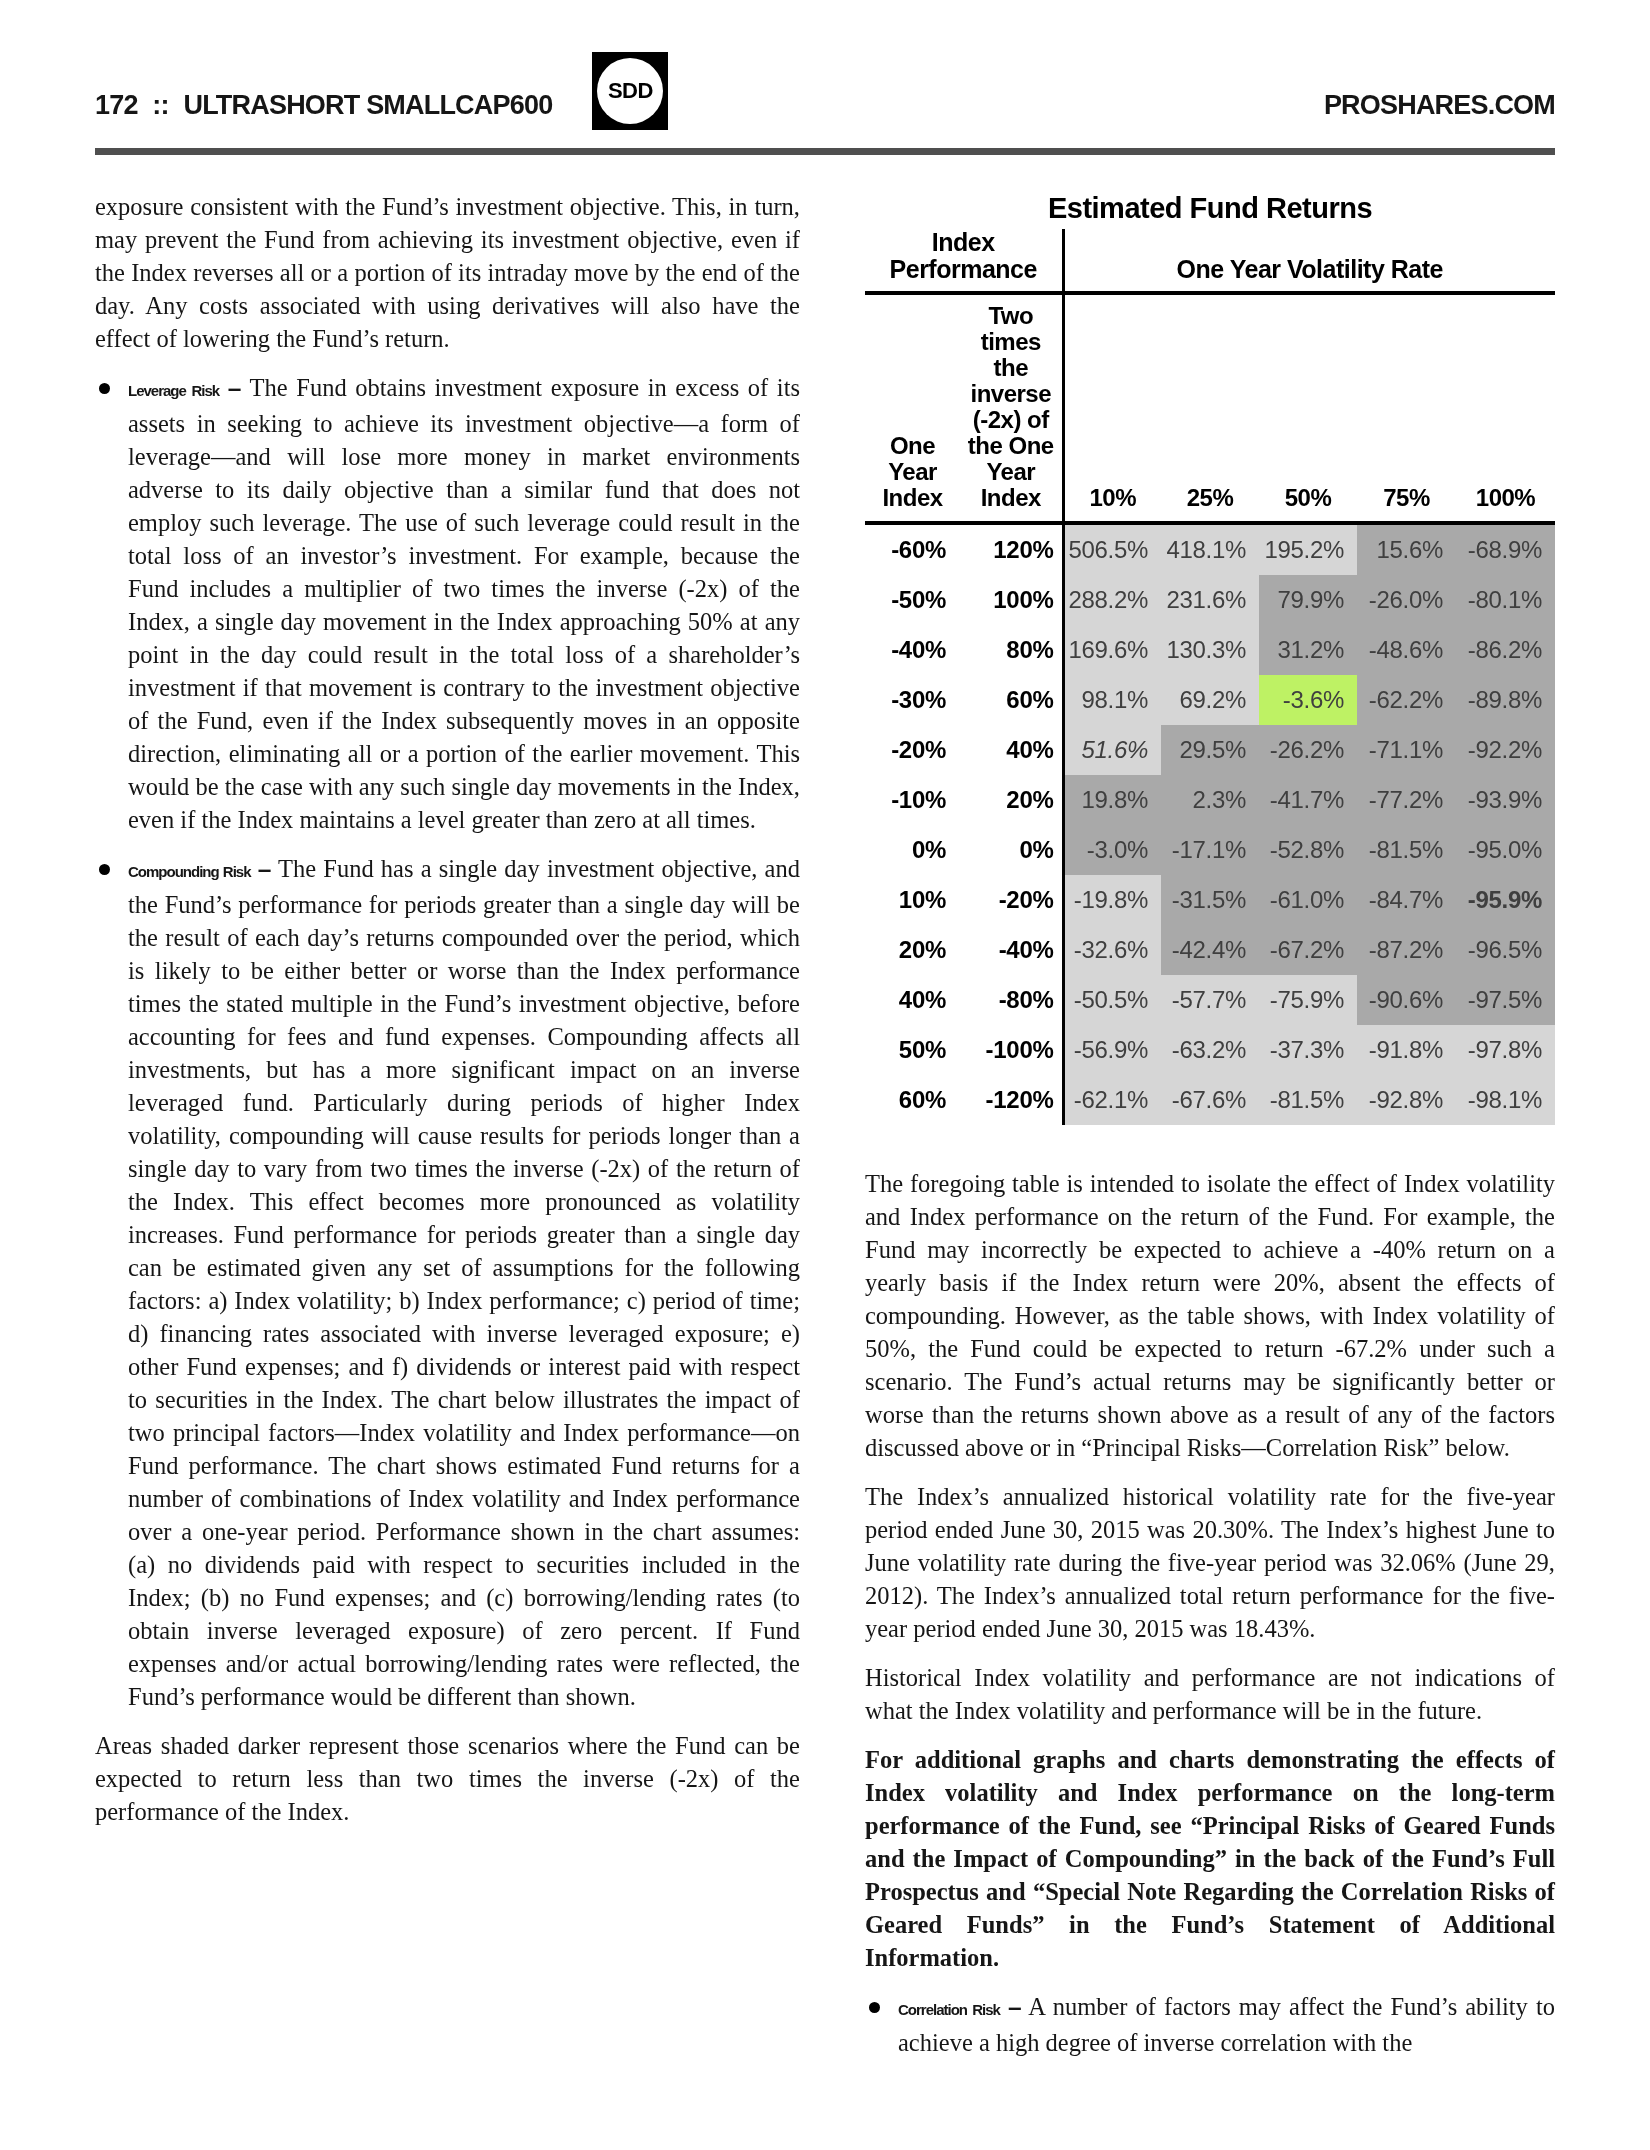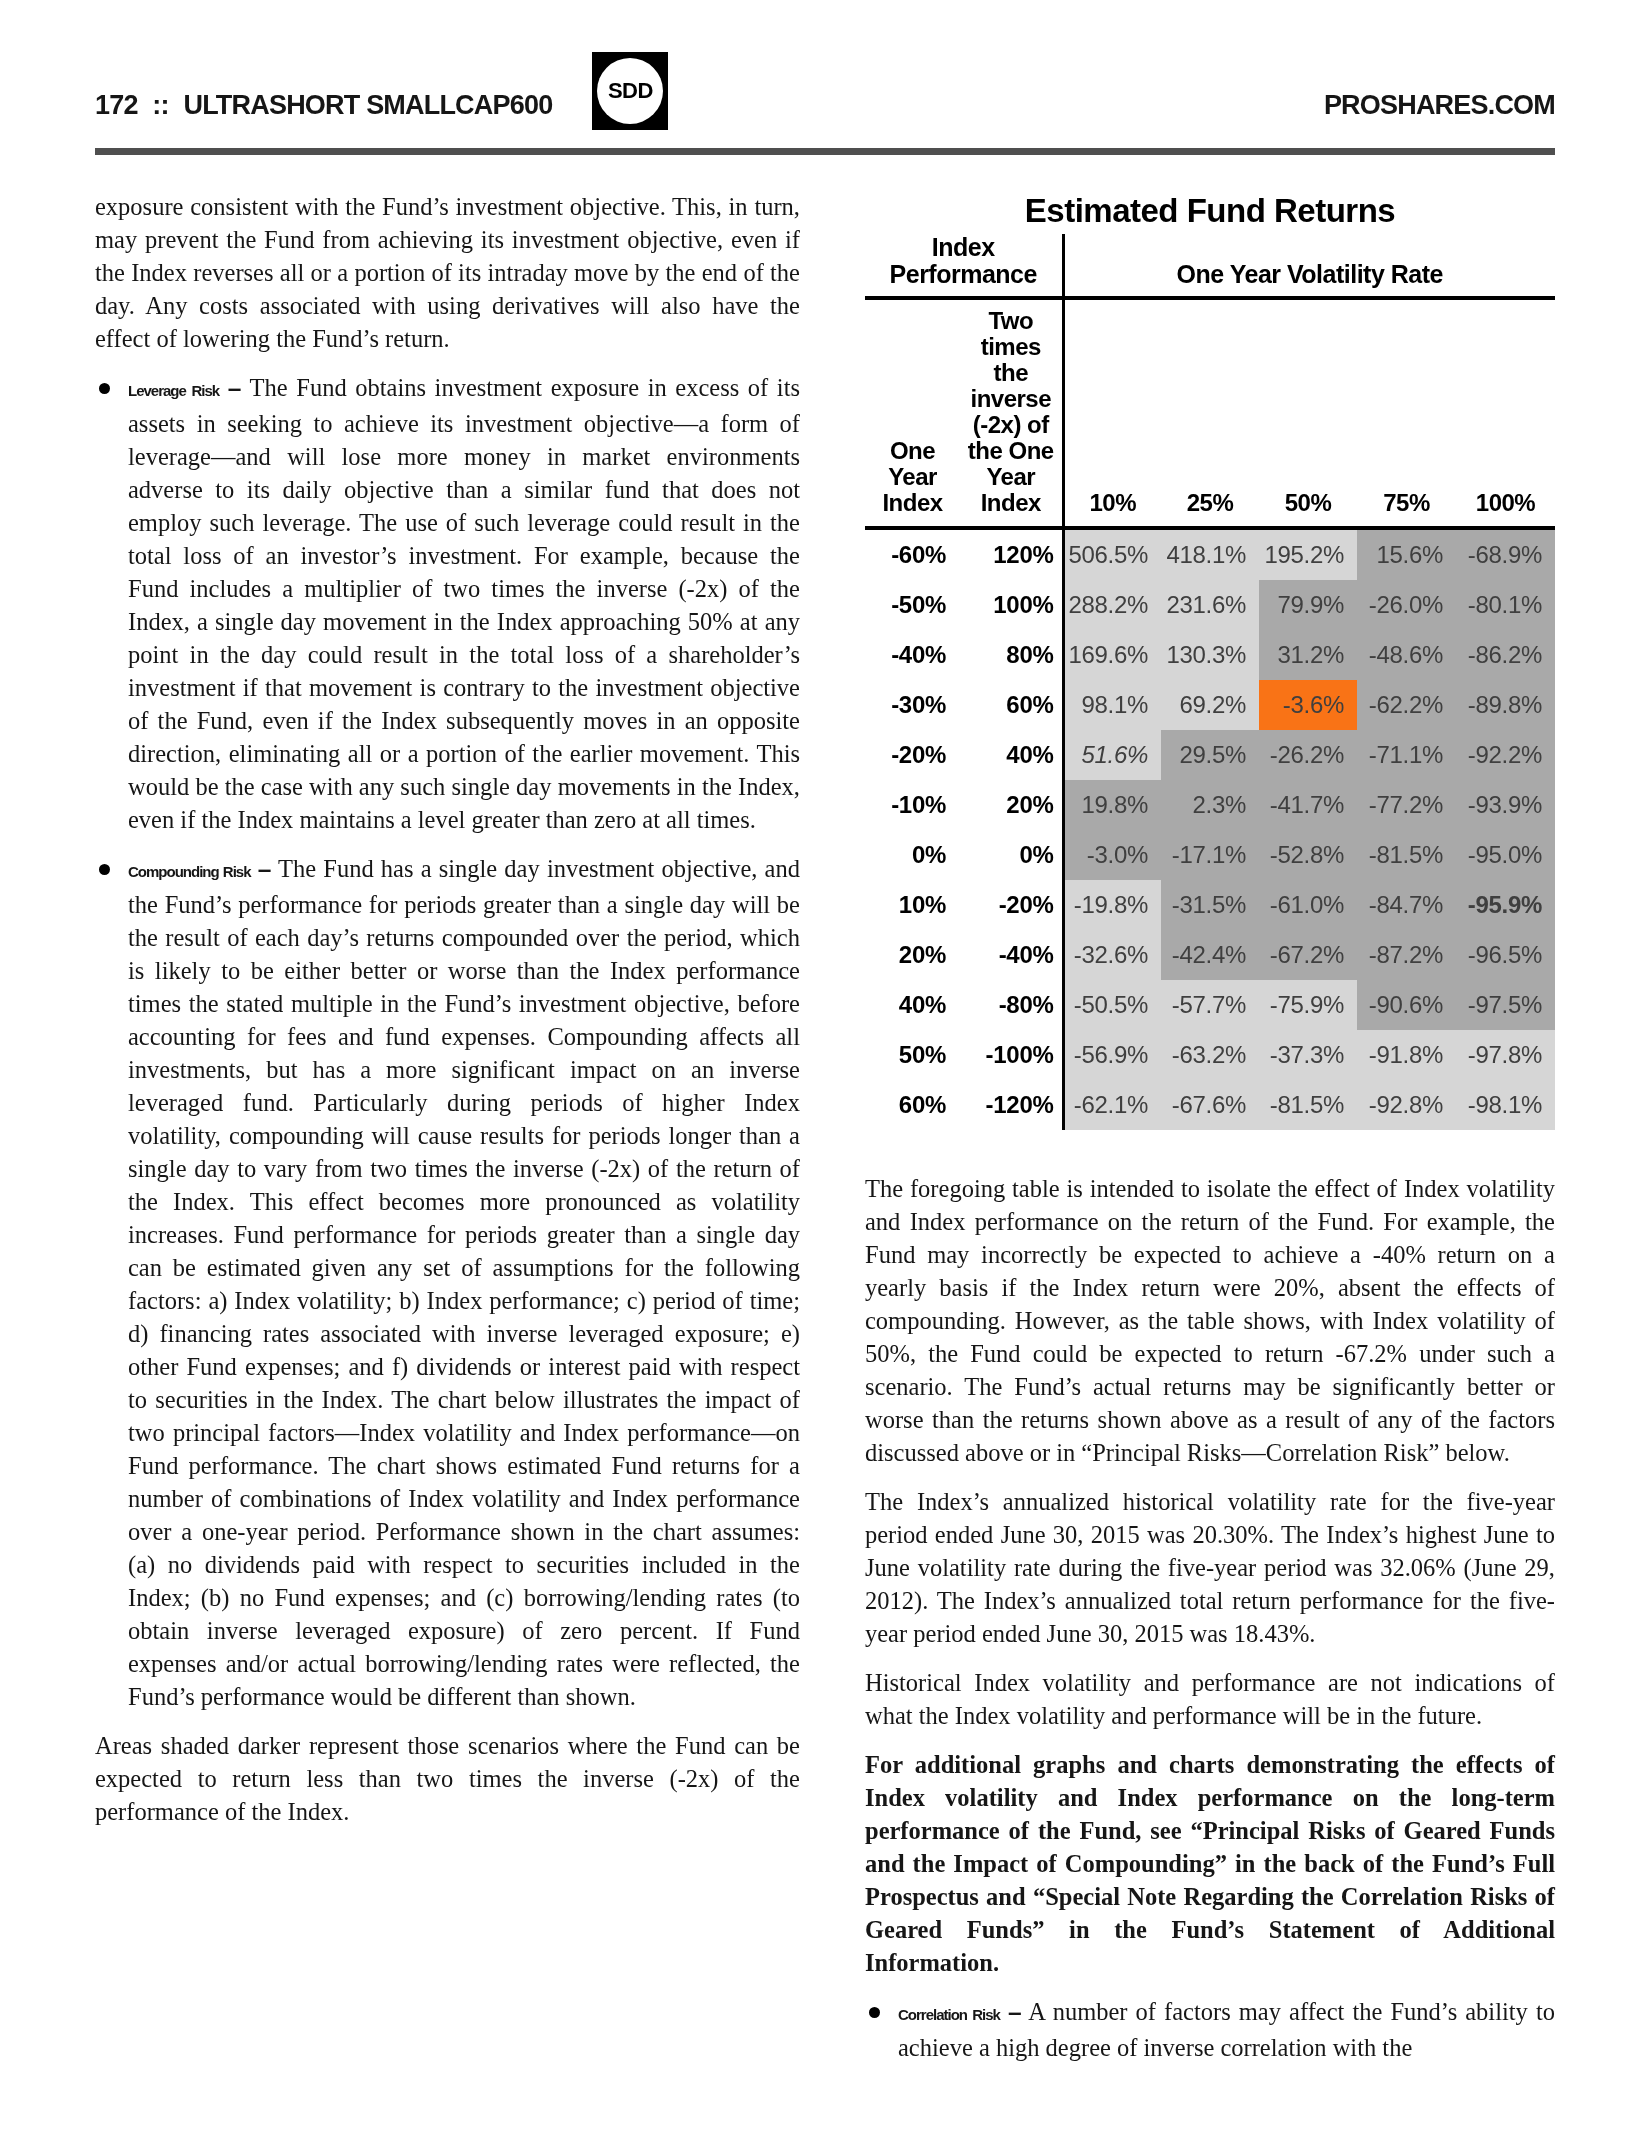--- a/index.html
+++ b/index.html
@@ -46,21 +46,21 @@
     position:absolute; left:4px; top:12px; width:11px; height:11px;
     border-radius:50%; background:#000;
   }
   .risk-label {
     font-family:"Liberation Sans", sans-serif; font-weight:700;
     font-size:15px; letter-spacing:-1px;
   }
   .risk-dash { font-family:"Liberation Sans", sans-serif; font-weight:700; }
   
   .table-title {
-    font-family:"Liberation Sans", sans-serif; font-weight:700; font-size:33px;
+    font-family:"Liberation Sans", sans-serif; font-weight:700; font-size:29px;
     letter-spacing:-0.5px; text-align:center; margin:2px 0 4px 0; color:#000;
   }
   table.fund-table {
     border-collapse:collapse; table-layout:fixed; width:690px;
     font-family:"Liberation Sans", sans-serif; margin-bottom:42px;
   }
   .fund-table th { font-weight:700; color:#000; }
   .fund-table .gleft, .fund-table .gright {
     vertical-align:bottom; text-align:center; font-size:25px; letter-spacing:-0.5px;
     line-height:27px; padding:0 0 8px 0; border-bottom:4px solid #000;
@@ -171,21 +171,21 @@
               <td class="val" style="background: rgb(214, 214, 214);">130.3%</td>
               <td class="val" style="background: rgb(169, 169, 169);">31.2%</td>
               <td class="val" style="background: rgb(169, 169, 169);">-48.6%</td>
               <td class="val" style="background: rgb(169, 169, 169);">-86.2%</td>
             </tr>
             <tr>
               <td class="rowhead c1">-30%</td>
               <td class="rowhead c2">60%</td>
               <td class="val" style="background: rgb(214, 214, 214);">98.1%</td>
               <td class="val" style="background: rgb(214, 214, 214);">69.2%</td>
-              <td class="val" style="background: #f97316; padding-left: 20px;">-3.6%</td>
+              <td class="val" style="background: #bef264; padding-left: 20px;">-3.6%</td>
               <td class="val" style="background: rgb(169, 169, 169);">-62.2%</td>
               <td class="val" style="background: rgb(169, 169, 169);">-89.8%</td>
             </tr>
             <tr>
               <td class="rowhead c1">-20%</td>
               <td class="rowhead c2">40%</td>
               <td class="val" style="background: rgb(214, 214, 214); font-style: italic;">51.6%</td>
               <td class="val" style="background: rgb(169, 169, 169);">29.5%</td>
               <td class="val" style="background: rgb(169, 169, 169);">-26.2%</td>
               <td class="val" style="background: rgb(169, 169, 169);">-71.1%</td>

